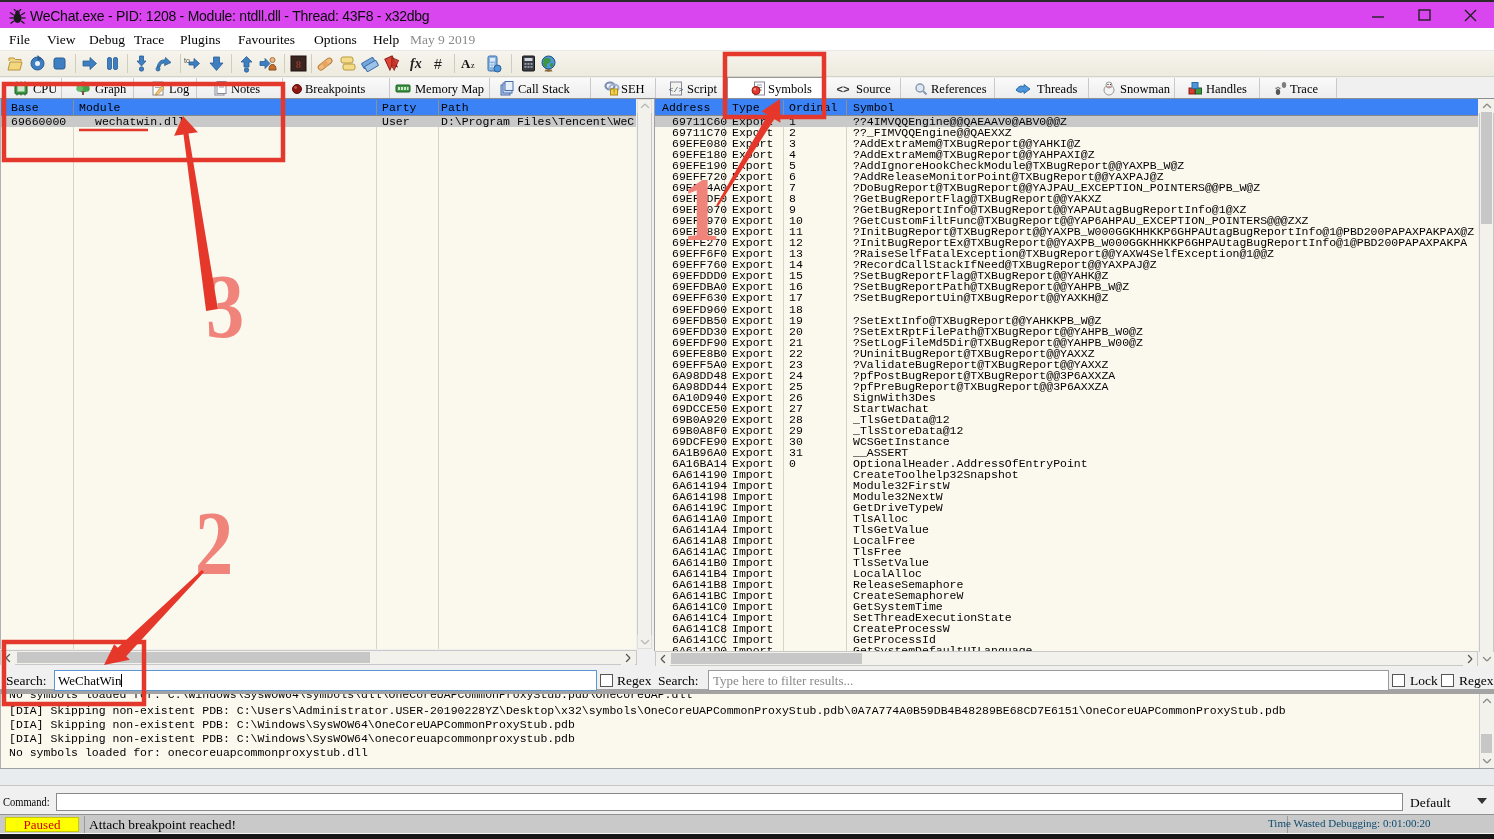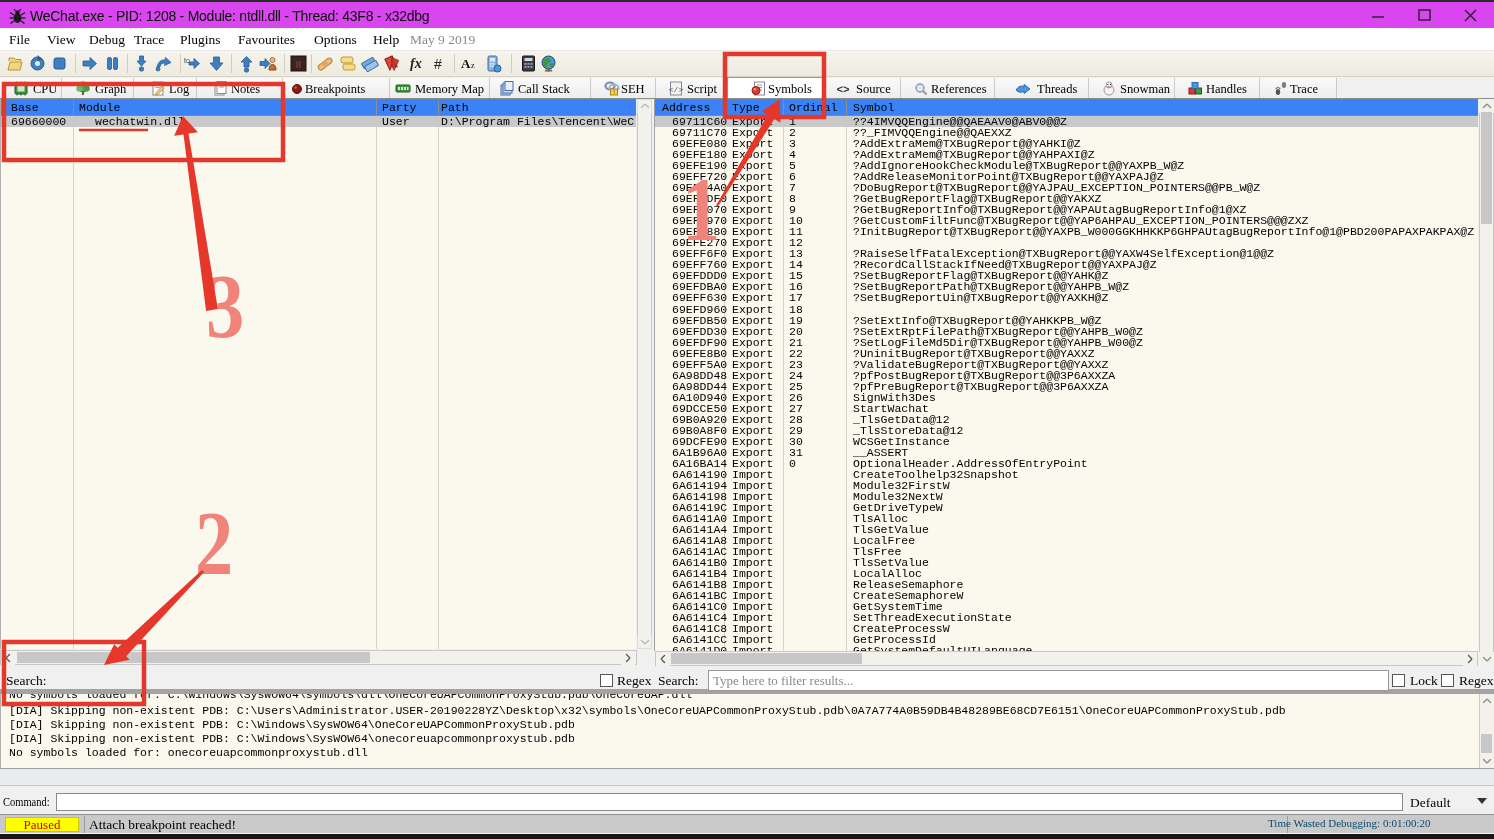--- a/index.html
+++ b/index.html
@@ -428,21 +428,21 @@
 <div class="trow" style="top:11px"><span class="ca">69711C70</span><span class="ct">Export</span><span class="co">2</span><span class="cs">??_FIMVQQEngine@@QAEXXZ</span></div>
 <div class="trow" style="top:22px"><span class="ca">69EFE080</span><span class="ct">Export</span><span class="co">3</span><span class="cs">?AddExtraMem@TXBugReport@@YAHKI@Z</span></div>
 <div class="trow" style="top:33px"><span class="ca">69EFE180</span><span class="ct">Export</span><span class="co">4</span><span class="cs">?AddExtraMem@TXBugReport@@YAHPAXI@Z</span></div>
 <div class="trow" style="top:44px"><span class="ca">69EFE190</span><span class="ct">Export</span><span class="co">5</span><span class="cs">?AddIgnoreHookCheckModule@TXBugReport@@YAXPB_W@Z</span></div>
 <div class="trow" style="top:55px"><span class="ca">69EFF720</span><span class="ct">Export</span><span class="co">6</span><span class="cs">?AddReleaseMonitorPoint@TXBugReport@@YAXPAJ@Z</span></div>
 <div class="trow" style="top:66px"><span class="ca">69EFE4A0</span><span class="ct">Export</span><span class="co">7</span><span class="cs">?DoBugReport@TXBugReport@@YAJPAU_EXCEPTION_POINTERS@@PB_W@Z</span></div>
 <div class="trow" style="top:77px"><span class="ca">69EFDDF0</span><span class="ct">Export</span><span class="co">8</span><span class="cs">?GetBugReportFlag@TXBugReport@@YAKXZ</span></div>
 <div class="trow" style="top:88px"><span class="ca">69EFE070</span><span class="ct">Export</span><span class="co">9</span><span class="cs">?GetBugReportInfo@TXBugReport@@YAPAUtagBugReportInfo@1@XZ</span></div>
 <div class="trow" style="top:99px"><span class="ca">69EFD970</span><span class="ct">Export</span><span class="co">10</span><span class="cs">?GetCustomFiltFunc@TXBugReport@@YAP6AHPAU_EXCEPTION_POINTERS@@@ZXZ</span></div>
 <div class="trow" style="top:110px"><span class="ca">69EFE880</span><span class="ct">Export</span><span class="co">11</span><span class="cs">?InitBugReport@TXBugReport@@YAXPB_W000GGKHHKKP6GHPAUtagBugReportInfo@1@PBD200PAPAXPAKPAX@Z</span></div>
-<div class="trow" style="top:121px"><span class="ca">69EFE270</span><span class="ct">Export</span><span class="co">12</span></div>
+<div class="trow" style="top:121px"><span class="ca">69EFE270</span><span class="ct">Export</span><span class="co">12</span><span class="cs">?InitBugReportEx@TXBugReport@@YAXPB_W000GGKHHKKP6GHPAUtagBugReportInfo@1@PBD200PAPAXPAKPA</span></div>
 <div class="trow" style="top:132px"><span class="ca">69EFF6F0</span><span class="ct">Export</span><span class="co">13</span><span class="cs">?RaiseSelfFatalException@TXBugReport@@YAXW4SelfException@1@@Z</span></div>
 <div class="trow" style="top:143px"><span class="ca">69EFF760</span><span class="ct">Export</span><span class="co">14</span><span class="cs">?RecordCallStackIfNeed@TXBugReport@@YAXPAJ@Z</span></div>
 <div class="trow" style="top:154px"><span class="ca">69EFDDD0</span><span class="ct">Export</span><span class="co">15</span><span class="cs">?SetBugReportFlag@TXBugReport@@YAHK@Z</span></div>
 <div class="trow" style="top:165px"><span class="ca">69EFDBA0</span><span class="ct">Export</span><span class="co">16</span><span class="cs">?SetBugReportPath@TXBugReport@@YAHPB_W@Z</span></div>
 <div class="trow" style="top:176px"><span class="ca">69EFF630</span><span class="ct">Export</span><span class="co">17</span><span class="cs">?SetBugReportUin@TXBugReport@@YAXKH@Z</span></div>
 <div class="trow" style="top:188px"><span class="ca">69EFD960</span><span class="ct">Export</span><span class="co">18</span></div>
 <div class="trow" style="top:199px"><span class="ca">69EFDB50</span><span class="ct">Export</span><span class="co">19</span><span class="cs">?SetExtInfo@TXBugReport@@YAHKKPB_W@Z</span></div>
 <div class="trow" style="top:210px"><span class="ca">69EFDD30</span><span class="ct">Export</span><span class="co">20</span><span class="cs">?SetExtRptFilePath@TXBugReport@@YAHPB_W0@Z</span></div>
 <div class="trow" style="top:221px"><span class="ca">69EFDF90</span><span class="ct">Export</span><span class="co">21</span><span class="cs">?SetLogFileMd5Dir@TXBugReport@@YAHPB_W00@Z</span></div>
 <div class="trow" style="top:232px"><span class="ca">69EFE8B0</span><span class="ct">Export</span><span class="co">22</span><span class="cs">?UninitBugReport@TXBugReport@@YAXXZ</span></div>
@@ -498,20 +498,21 @@
   <div class="sbbtn" style="left:1463px;top:553px;width:14px;height:14px">
       <svg width="5" height="9" viewBox="0 0 5 9">
         <path d="M0.5 0.5 L4.5 4.5 L0.5 8.5" fill="none" stroke="#555" stroke-width="1.3"></path>
       </svg>
     </div>
   <div class="sbthumb" style="left:671px;top:554px;width:191px;height:11px"></div>
 </div>
 
 <div class="abs" id="searchrow">
   <span class="slabel" style="left:6px">Search:</span>
+  <div class="sinput" style="left:54px;width:543px;border:1px solid #5a96d2;font-size:13px;padding-left:3px;line-height:19px;color:#000">WeChatWin<span style="display:inline-block;width:1px;height:13px;background:#000;vertical-align:-2px"></span></div>
   <div class="cb" style="left:600px"></div>
   <span class="slabel" style="left:617px">Regex</span>
   <span class="slabel" style="left:658px">Search:</span>
   <div class="sinput" style="left:708px;width:681px;border:1px solid #9a9a9a;font-size:13px;padding-left:4px;line-height:19px;color:#8a8a8a">Type here to filter results...</div>
   <div class="cb" style="left:1392px"></div>
   <span class="slabel" style="left:1410px">Lock</span>
   <div class="cb" style="left:1441px"></div>
   <span class="slabel" style="left:1459px">Regex</span>
 </div>
 

